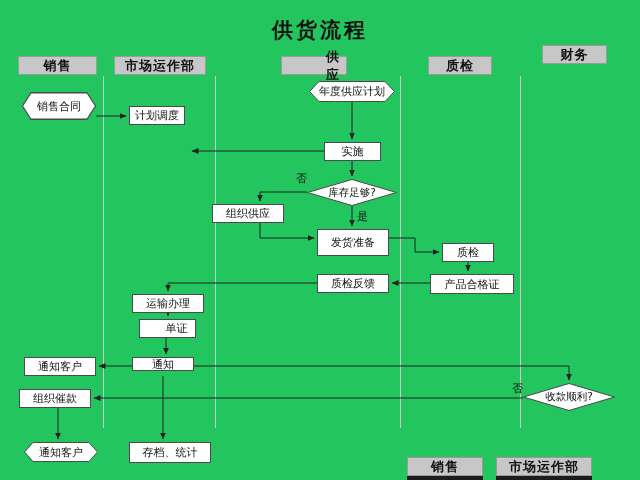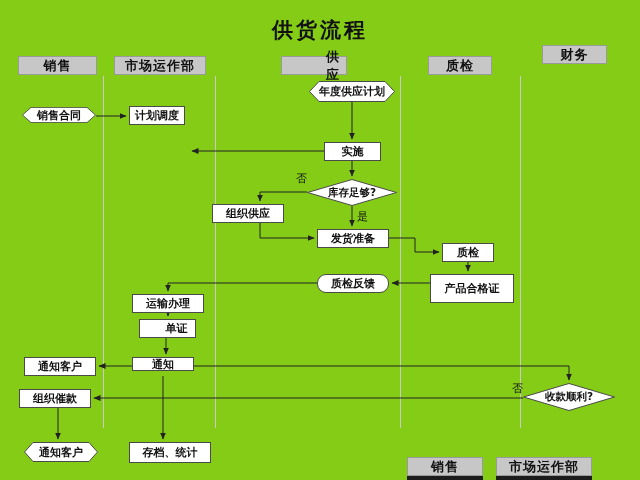--- a/index.html
+++ b/index.html
@@ -1,36 +1,36 @@
 <!DOCTYPE html>
 <html><head>
 <meta charset="utf-8">
 <style>
   html,body { margin:0; padding:0; background:#fff; }
   .canvas {
-    position:relative; width:640px; height:480px; background:#84cc16;
+    position:relative; width:640px; height:480px; background:#22c55e;
     font-family:"DejaVu Sans", sans-serif; overflow:hidden; color:#111;
   }
   .title {
     position:absolute; left:0; right:0; top:16px; text-align:center;
     font-size:21px; font-weight:bold; letter-spacing:3px;
   }
   .lane-header {
     position:absolute; background:#c7c7c7; border:1px solid #9a9a9a;
     display:flex; align-items:center; justify-content:center;
     font-weight:bold; font-size:13px; box-sizing:border-box; letter-spacing:1px;
   }
   .sep { position:absolute; width:1px; top:76px; height:352px; background:#c9c9c9; }
   .node {
     position:absolute; display:flex; align-items:center; justify-content:center;
     font-size:11px; box-sizing:border-box; white-space:nowrap;
   }
   .rect { background:#ffffff; border:1px solid #4a4a4a; }
   .shape-svg { position:absolute; left:0; top:0; width:100%; height:100%; }
-  .node .lbl { position:relative; z-index:1; padding:0 2px;font-weight:bold; }
+  .node .lbl { position:relative; z-index:1; padding:0 2px; }
   .branch-label { position:absolute; font-size:11px; }
   .arrows { position:absolute; left:0; top:0; pointer-events:none; }
   .dark-bar { position:absolute; height:4px; background:#1c1c1c; }
 </style>
 </head>
 <body>
 
 <div class="canvas">
 
   <div class="title">供货流程</div>
@@ -67,21 +67,21 @@
       <polyline points="168,313 168,316" marker-end="url(#ah)"></polyline>
       <polyline points="166,338 166,354" marker-end="url(#ah)"></polyline>
       <polyline points="132,366 99,366" marker-end="url(#ah)"></polyline>
       <polyline points="194,366 569,366 569,380" marker-end="url(#ah)"></polyline>
       <polyline points="523,398 94,398" marker-end="url(#ah)"></polyline>
       <polyline points="58,408 58,439" marker-end="url(#ah)"></polyline>
       <polyline points="163,376 163,439" marker-end="url(#ah)"></polyline>
     </g>
   </svg>
 
-  <div class="node" style="left:22px;top:107px;width:74px;height:16px;">
+  <div class="node" style="left:22px;top:92px;width:74px;height:28px;">
     <svg class="shape-svg" viewBox="0 0 74 20" preserveAspectRatio="none">
       <polygon points="9,0.5 65,0.5 73.5,10 65,19.5 9,19.5 0.5,10" fill="#fff" stroke="#4a4a4a"></polygon>
     </svg>
     <span class="lbl">销售合同</span>
   </div>
 
   <div class="node rect" style="left:129px;top:106px;width:56px;height:19px;">
       <span class="lbl">计划调度</span>
     </div>
 
@@ -102,31 +102,31 @@
     </svg>
     <span class="lbl" style="font-size:10.5px;">库存足够?</span>
   </div>
 
   <div class="branch-label" style="left:296px;top:171px;">否</div>
   <div class="branch-label" style="left:357px;top:209px;">是</div>
 
   <div class="node rect" style="left:212px;top:204px;width:72px;height:19px;">
       <span class="lbl">组织供应</span>
     </div>
-  <div class="node rect" style="left:317px;top:229px;width:72px;height:19px;">
+  <div class="node rect" style="left:317px;top:229px;width:72px;height:27px;">
       <span class="lbl">发货准备</span>
     </div>
-  <div class="node rect" style="left:317px;top:274px;width:72px;height:19px;border-radius:9px;">
+  <div class="node rect" style="left:317px;top:274px;width:72px;height:19px;">
       <span class="lbl">质检反馈</span>
     </div>
 
   <div class="node rect" style="left:442px;top:243px;width:52px;height:19px;">
       <span class="lbl">质检</span>
     </div>
-  <div class="node rect" style="left:430px;top:274px;width:84px;height:29px;">
+  <div class="node rect" style="left:430px;top:274px;width:84px;height:20px;">
       <span class="lbl">产品合格证</span>
     </div>
 
   <div class="node rect" style="left:132px;top:294px;width:72px;height:19px;">
       <span class="lbl">运输办理</span>
     </div>
   <div class="node rect" style="left:139px;top:319px;width:57px;height:19px;padding-left:18px;">
       <span class="lbl">单证</span>
     </div>
   <div class="node rect" style="left:132px;top:357px;width:62px;height:14px;">

